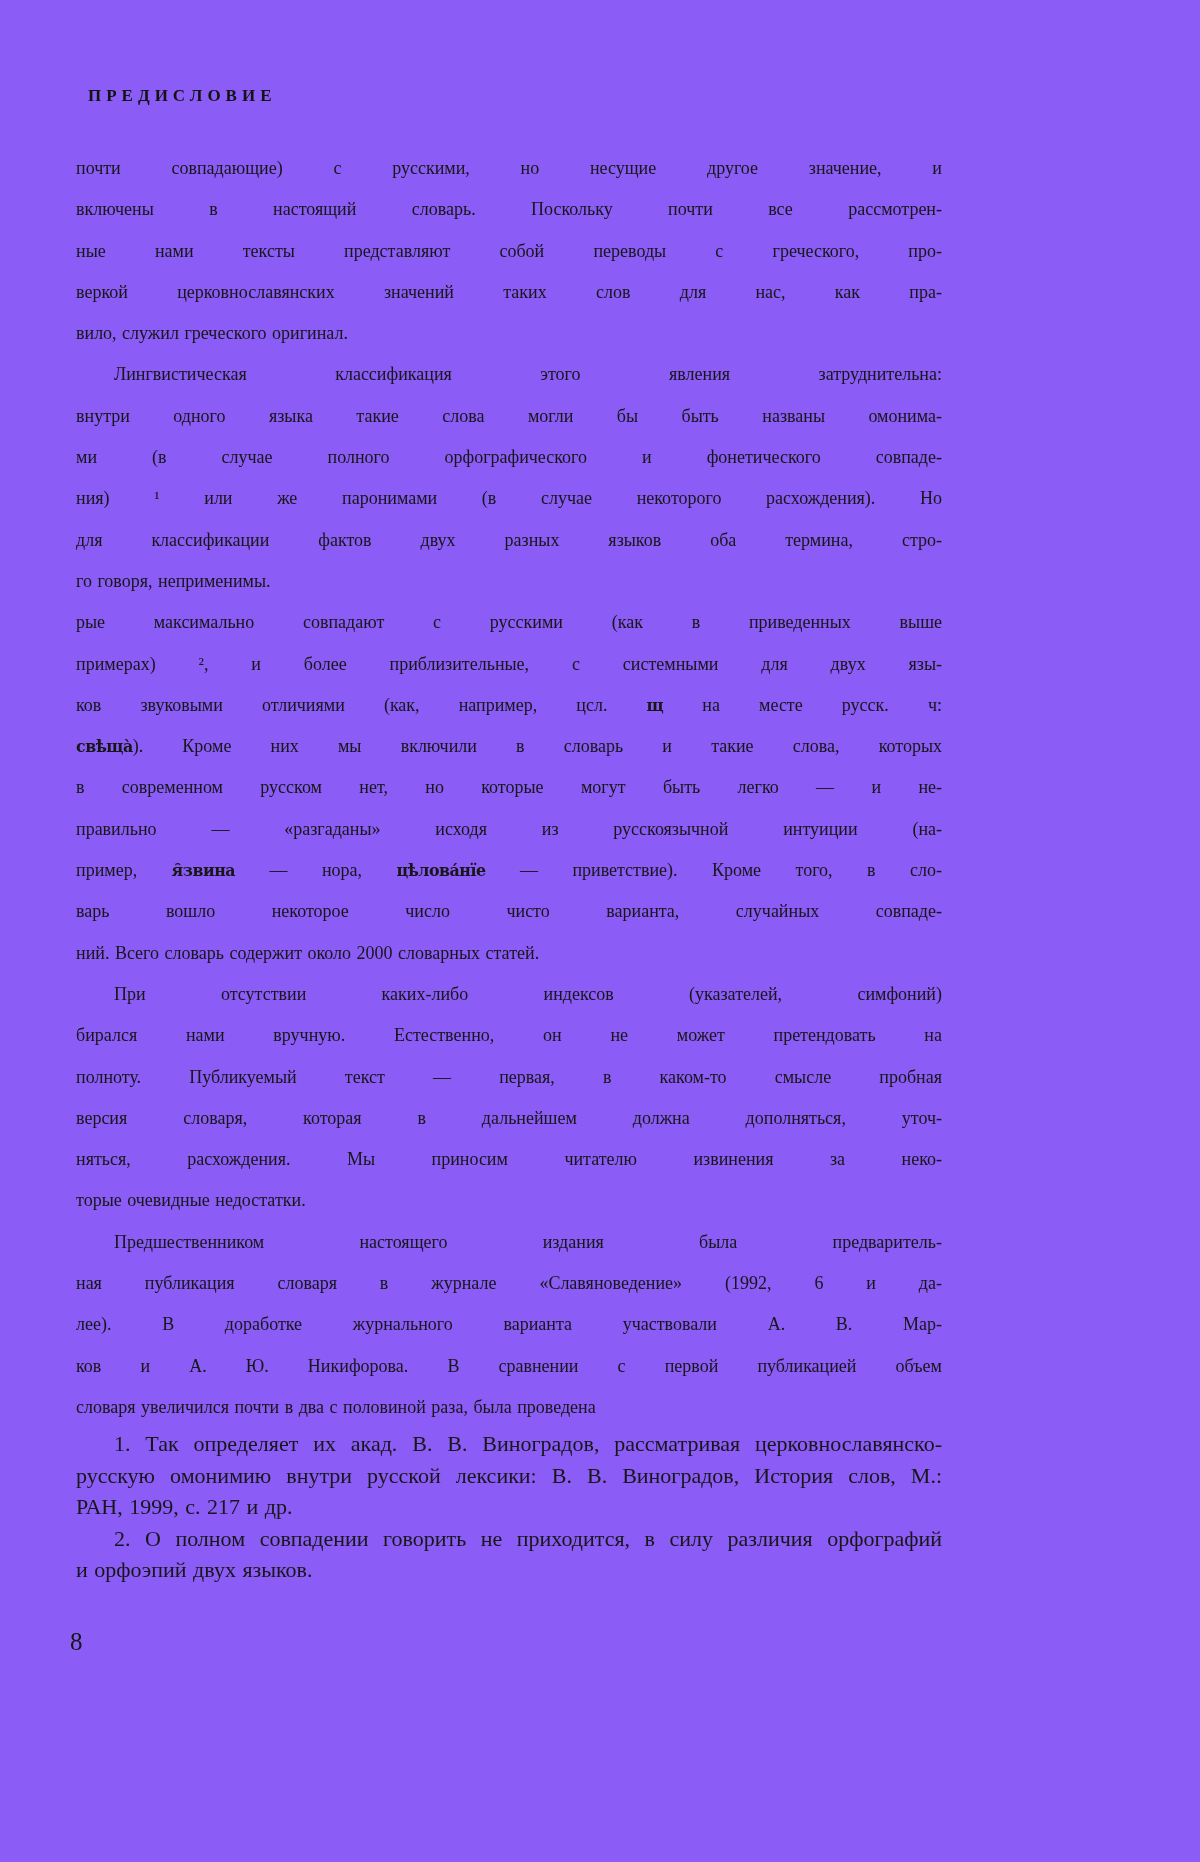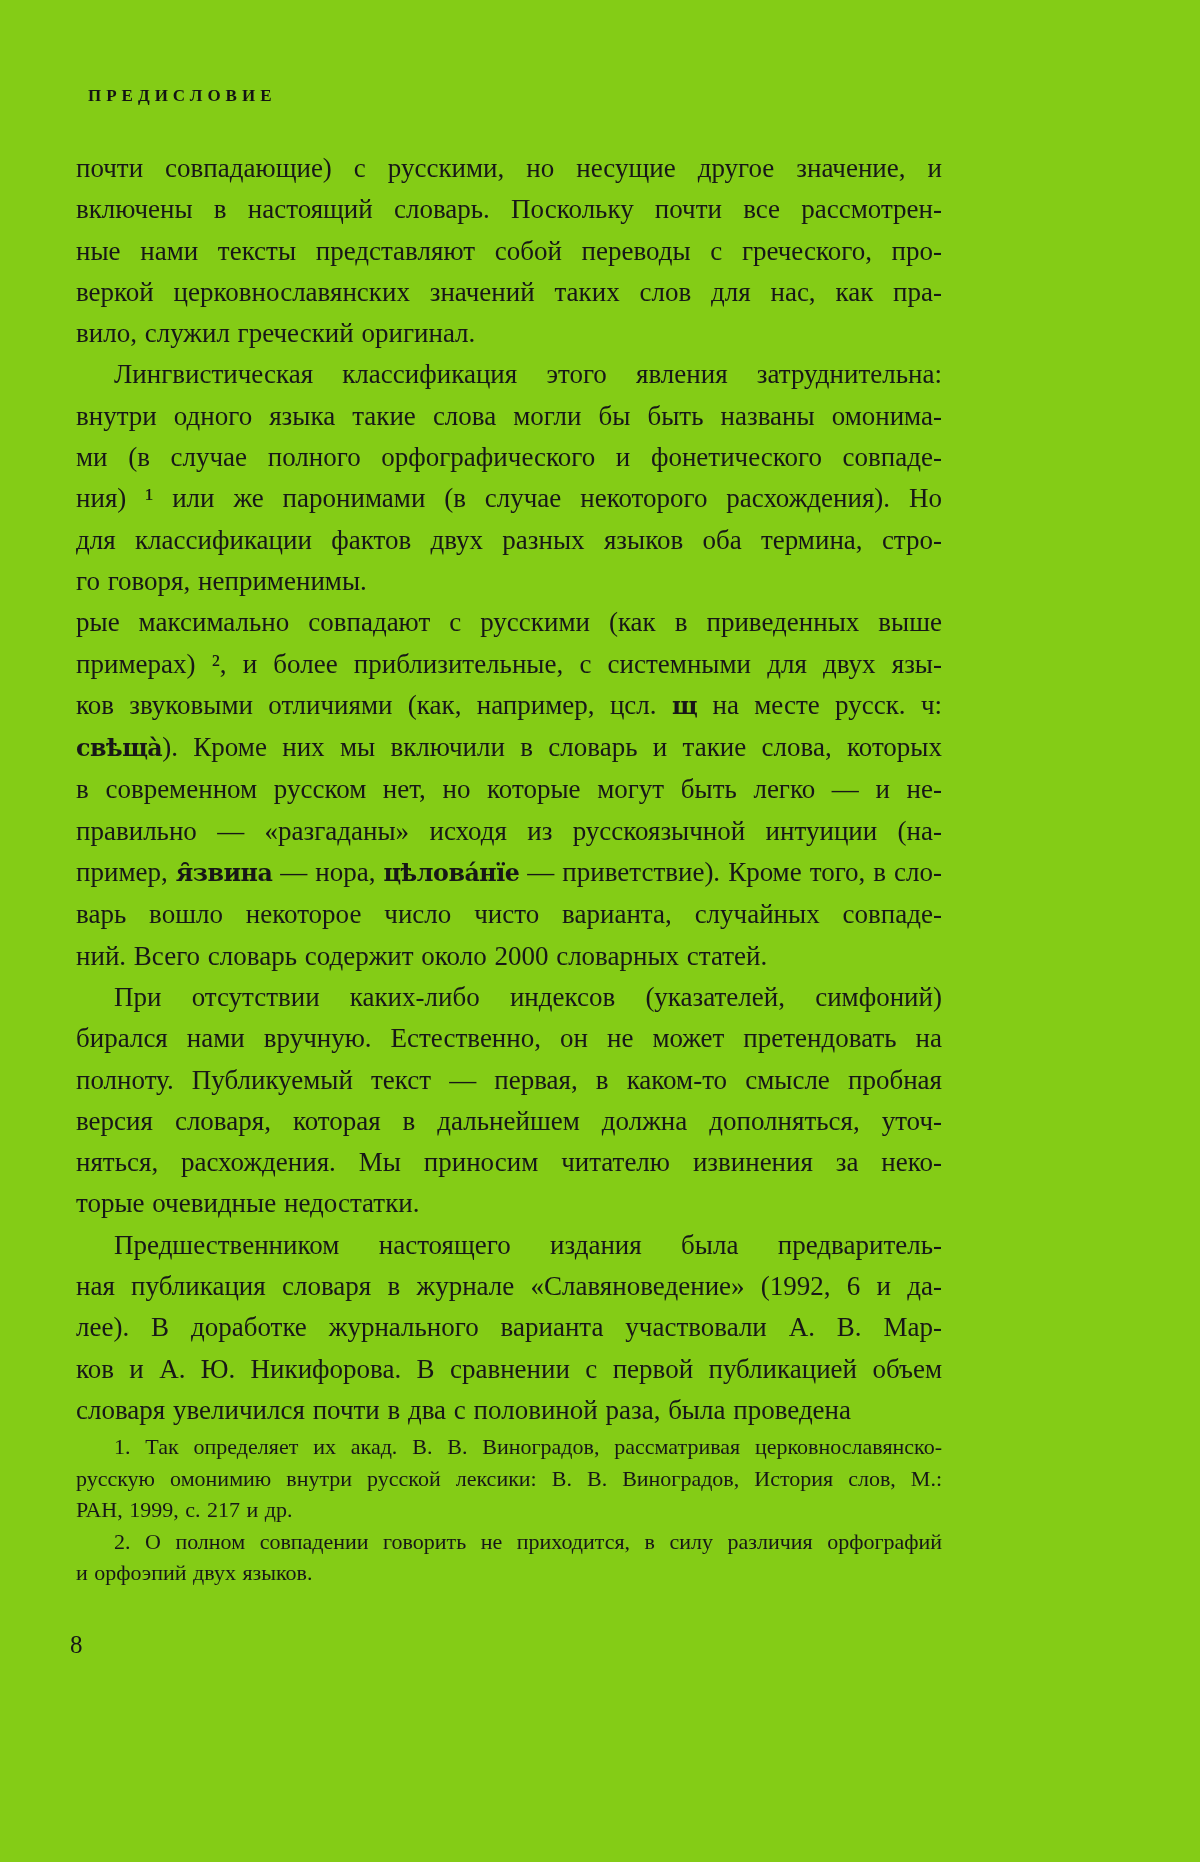--- a/index.html
+++ b/index.html
@@ -6,41 +6,41 @@
     margin: 0;
     padding: 0;
     background: #f4f4f2;
     font-family: "Liberation Serif", "DejaVu Serif", serif;
   }
   .page {
     position: relative;
     width: 1200px;
     height: 1862px;
     margin: 0 auto;
-    background: #84cc16;
+    background: #8b5cf6;
     color: #171717;
     box-sizing: border-box;
     padding: 86px 258px 0 76px;
     overflow: hidden;
   }
   .kicker {
     font-family: "Liberation Serif", "DejaVu Serif", serif;
     font-weight: 700;
     font-size: 17px;
     letter-spacing: 5px;
     margin: 0 0 0 12px;
     color: #131313;
   }
   .body-text {
     margin-top: 42px;
     width: 866px;
   }
   .paragraph { margin: 0; }
   .line {
-    font-size: 27px;
+    font-size: 18px;
     line-height: 41.3px;
     text-align: justify;
     text-align-last: justify;
     word-spacing: 1px;
     color: #171717;
   }
   .line.indent { text-indent: 38px; }
   .line.para-end { text-align-last: left; }
   .cs {
     font-family: "DejaVu Serif", serif;
@@ -67,21 +67,21 @@
 
 <div class="page">
   <h1 class="kicker">ПРЕДИСЛОВИЕ</h1>
 
   <div class="body-text" id="body-text">
       <div class="paragraph">
         <div class="line"><span>почти совпадающие) с русскими, но несущие другое значение, и</span></div>
         <div class="line"><span>включены в настоящий словарь. Поскольку почти все рассмотрен-</span></div>
         <div class="line"><span>ные нами тексты представляют собой переводы с греческого, про-</span></div>
         <div class="line"><span>веркой церковнославянских значений таких слов для нас, как пра-</span></div>
-        <div class="line para-end"><span>вило, служил греческий оригинал.</span></div>
+        <div class="line para-end"><span>вило, служил греческого оригинал.</span></div>
       </div>
       <div class="paragraph">
         <div class="line indent"><span>Лингвистическая классификация этого явления затруднительна:</span></div>
         <div class="line"><span>внутри одного языка такие слова могли бы быть названы омонима-</span></div>
         <div class="line"><span>ми (в случае полного орфографического и фонетического совпаде-</span></div>
         <div class="line"><span>ния)&nbsp;¹ или же паронимами (в случае некоторого расхождения). Но</span></div>
         <div class="line"><span>для классификации фактов двух разных языков оба термина, стро-</span></div>
         <div class="line para-end"><span>го говоря, неприменимы.</span></div>
       </div>
       <div class="paragraph">

